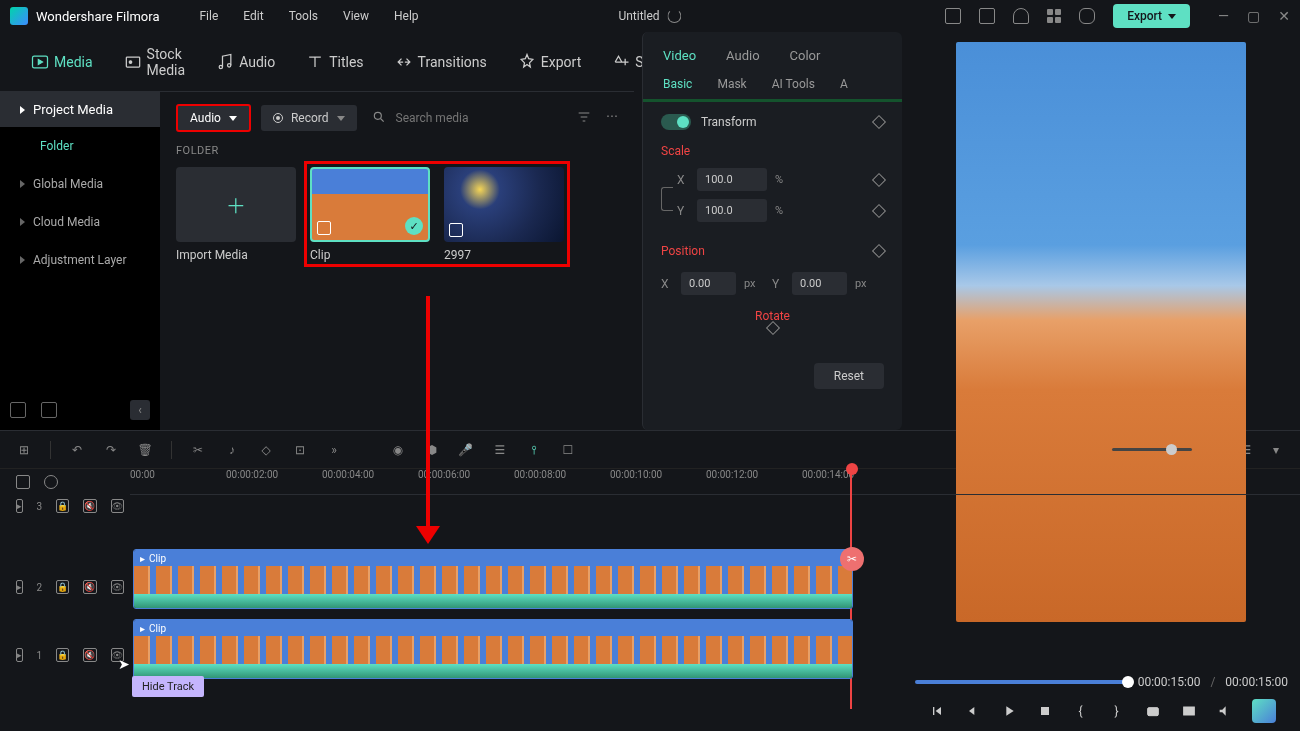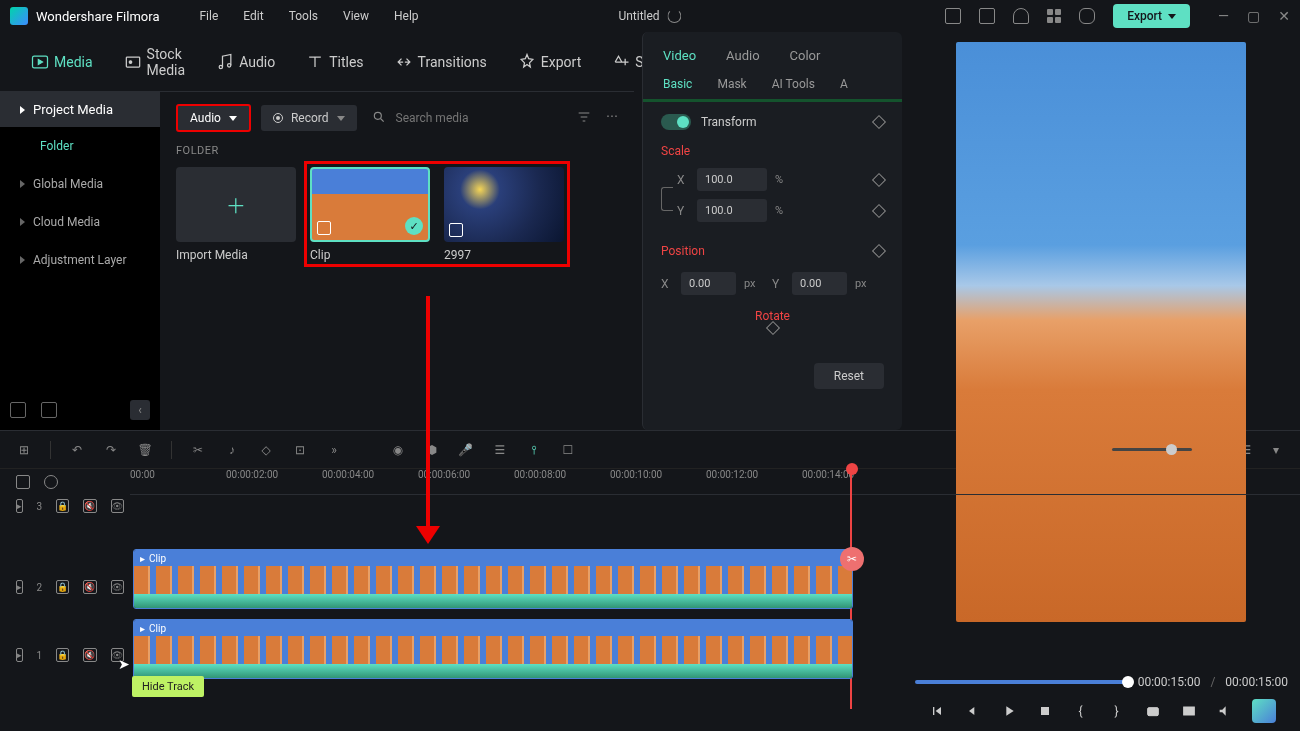--- a/index.html
+++ b/index.html
@@ -121,21 +121,21 @@
 .track-row.tall { height:68px; align-items:center; }
 .track-row .icon { width:14px; height:14px; border:1px solid #888; border-radius:2px; display:flex; align-items:center; justify-content:center; font-size:9px; color:#888; }
 .track-row .num { font-size:10px; color:#888; }
 .clip-track { position:absolute; left:3px; height:60px; width:720px; border:1.5px solid #4a7fd8; border-radius:3px; overflow:hidden; background:#2a3550; }
 .clip-track .header { height:16px; background:#4a7fd8; color:#fff; font-size:10px; padding:1px 6px; display:flex; align-items:center; gap:4px; }
 .clip-track .thumbs { height:28px; background:repeating-linear-gradient(90deg,#d97b3a 0,#d97b3a 14px,#e8a068 14px,#e8a068 16px,#4a7fd8 16px,#4a7fd8 22px); }
 .clip-track .wave { height:16px; background:linear-gradient(to bottom,#5ee0c3,#2a8a6a); }
 .playhead { position:absolute; top:0; width:2px; height:240px; background:#ee4444; left:720px; }
 .playhead-top { position:absolute; top:-6px; left:716px; width:12px; height:12px; background:#ee4444; border-radius:50%; }
 .cut-marker { position:absolute; width:24px; height:24px; background:#ee7070; border-radius:50%; display:flex; align-items:center; justify-content:center; color:#fff; font-size:12px; }
-.tooltip { position:absolute; background:#bef264; color:#222; padding:4px 10px; border-radius:2px; font-size:11px; }
+.tooltip { position:absolute; background:#c4b5fd; color:#222; padding:4px 10px; border-radius:2px; font-size:11px; }
 .cursor-arrow { position:absolute; color:#fff; font-size:14px; }
 </style>
 </head>
 <body>
 
 <div class="titlebar">
   <div class="logo"></div>
   <div class="app-name">Wondershare Filmora</div>
   <div class="menu">
     <span>File</span>

